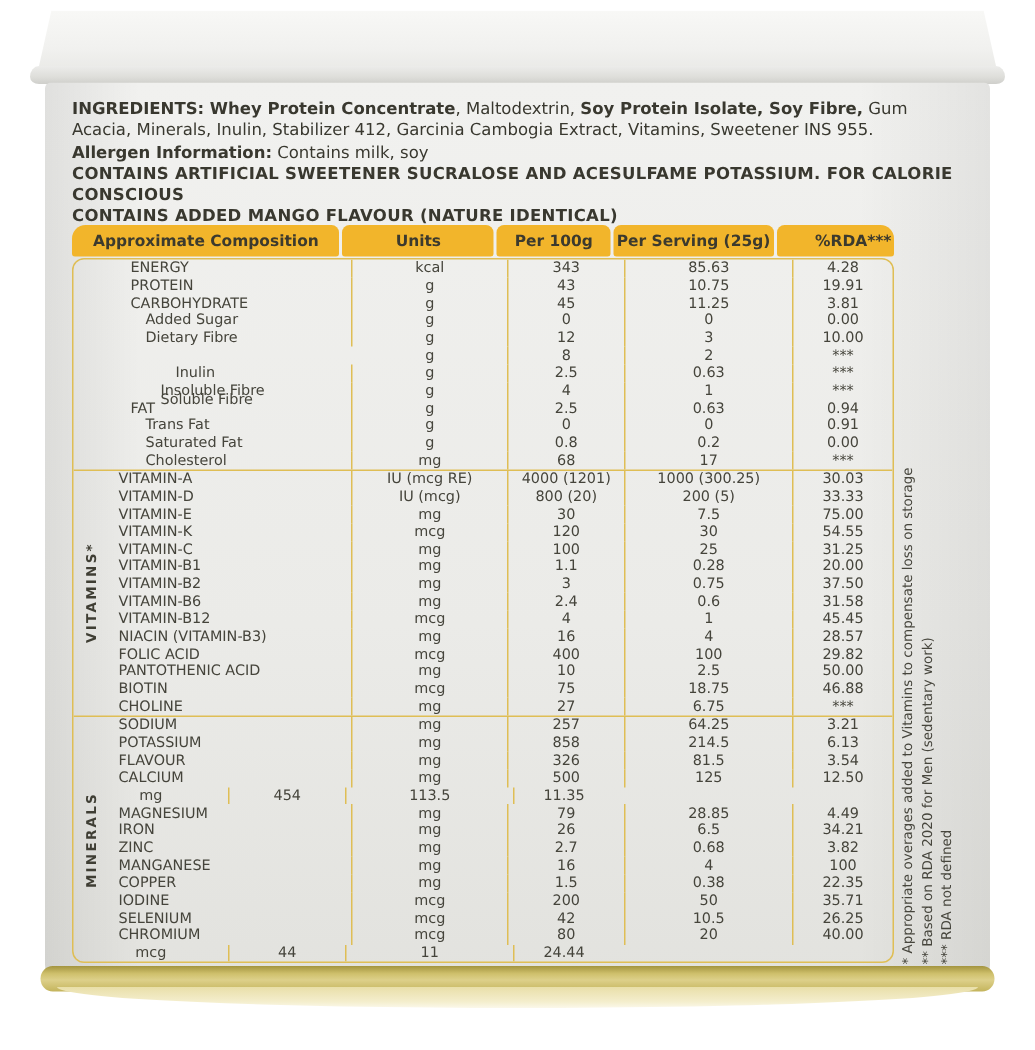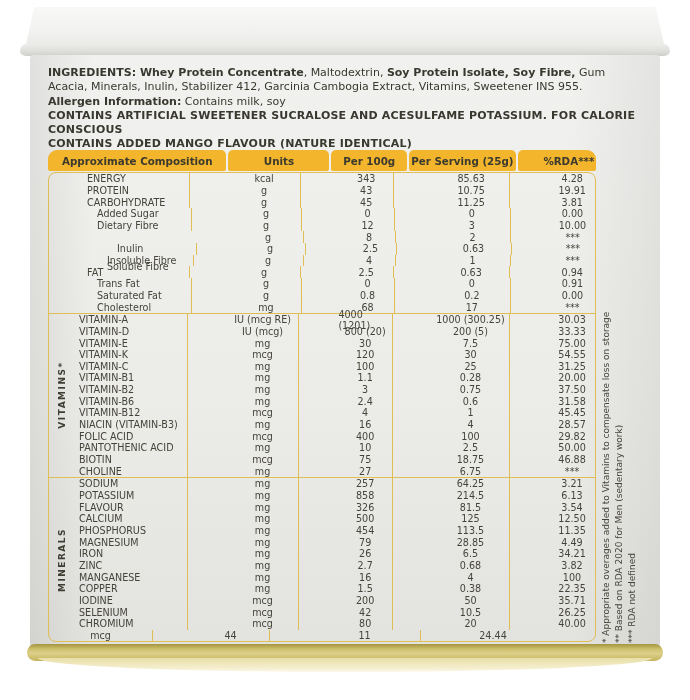--- a/index.html
+++ b/index.html
@@ -43,21 +43,21 @@
       font-size:10.3px;font-weight:bold;color:#3c3a2e;border-radius:5px 5px 2px 2px;}
   .th0{width:184px;border-top-left-radius:9px;}
   .th1{width:104px;}
   .th2{width:78px;}
   .th3{width:110px;}
   .th4{width:56px;border-top-right-radius:9px;padding-left:24px;}
 
   .tbody{border:1px solid var(--gold,#DFBE55);border-radius:8px;overflow:hidden;}
   .section{position:relative;}
   .section + .section{border-top:1px solid var(--gold,#DFBE55);}
-  .row{display:flex;height:11.66px;gap:39px;}
+  .row{display:flex;height:11.66px;}
   .c{border-right:1px solid var(--gold,#DFBE55);display:flex;align-items:center;justify-content:center;
      font-size:9.6px;color:#45443b;box-sizing:border-box;}
   .c0{width:186px;justify-content:flex-start;}
   .c1{width:104px;}
   .c2{width:78px;}
   .c3{width:112px;}
   .c4{width:66px;border-right:none;}
   .section-label{position:absolute;top:50%;left:13px;
      transform:translate(-50%,-50%) rotate(-90deg);white-space:nowrap;
      font-size:9px;font-weight:bold;letter-spacing:1.5px;color:#3f3e34;}
@@ -307,21 +307,20 @@
               <div class="c c4">3.54</div>
             </div>
             <div class="row">
               <div class="c c0" style="padding-left: 30px;">CALCIUM</div>
               <div class="c c1">mg</div>
               <div class="c c2">500</div>
               <div class="c c3">125</div>
               <div class="c c4">12.50</div>
             </div>
             <div class="row">
-              <div class="c c0" style="padding-left: 30px;">PHOSPHORUS</div>
               <div class="c c1">mg</div>
               <div class="c c2">454</div>
               <div class="c c3">113.5</div>
               <div class="c c4">11.35</div>
             </div>
             <div class="row">
               <div class="c c0" style="padding-left: 30px;">MAGNESIUM</div>
               <div class="c c1">mg</div>
               <div class="c c2">79</div>
               <div class="c c3">28.85</div>

